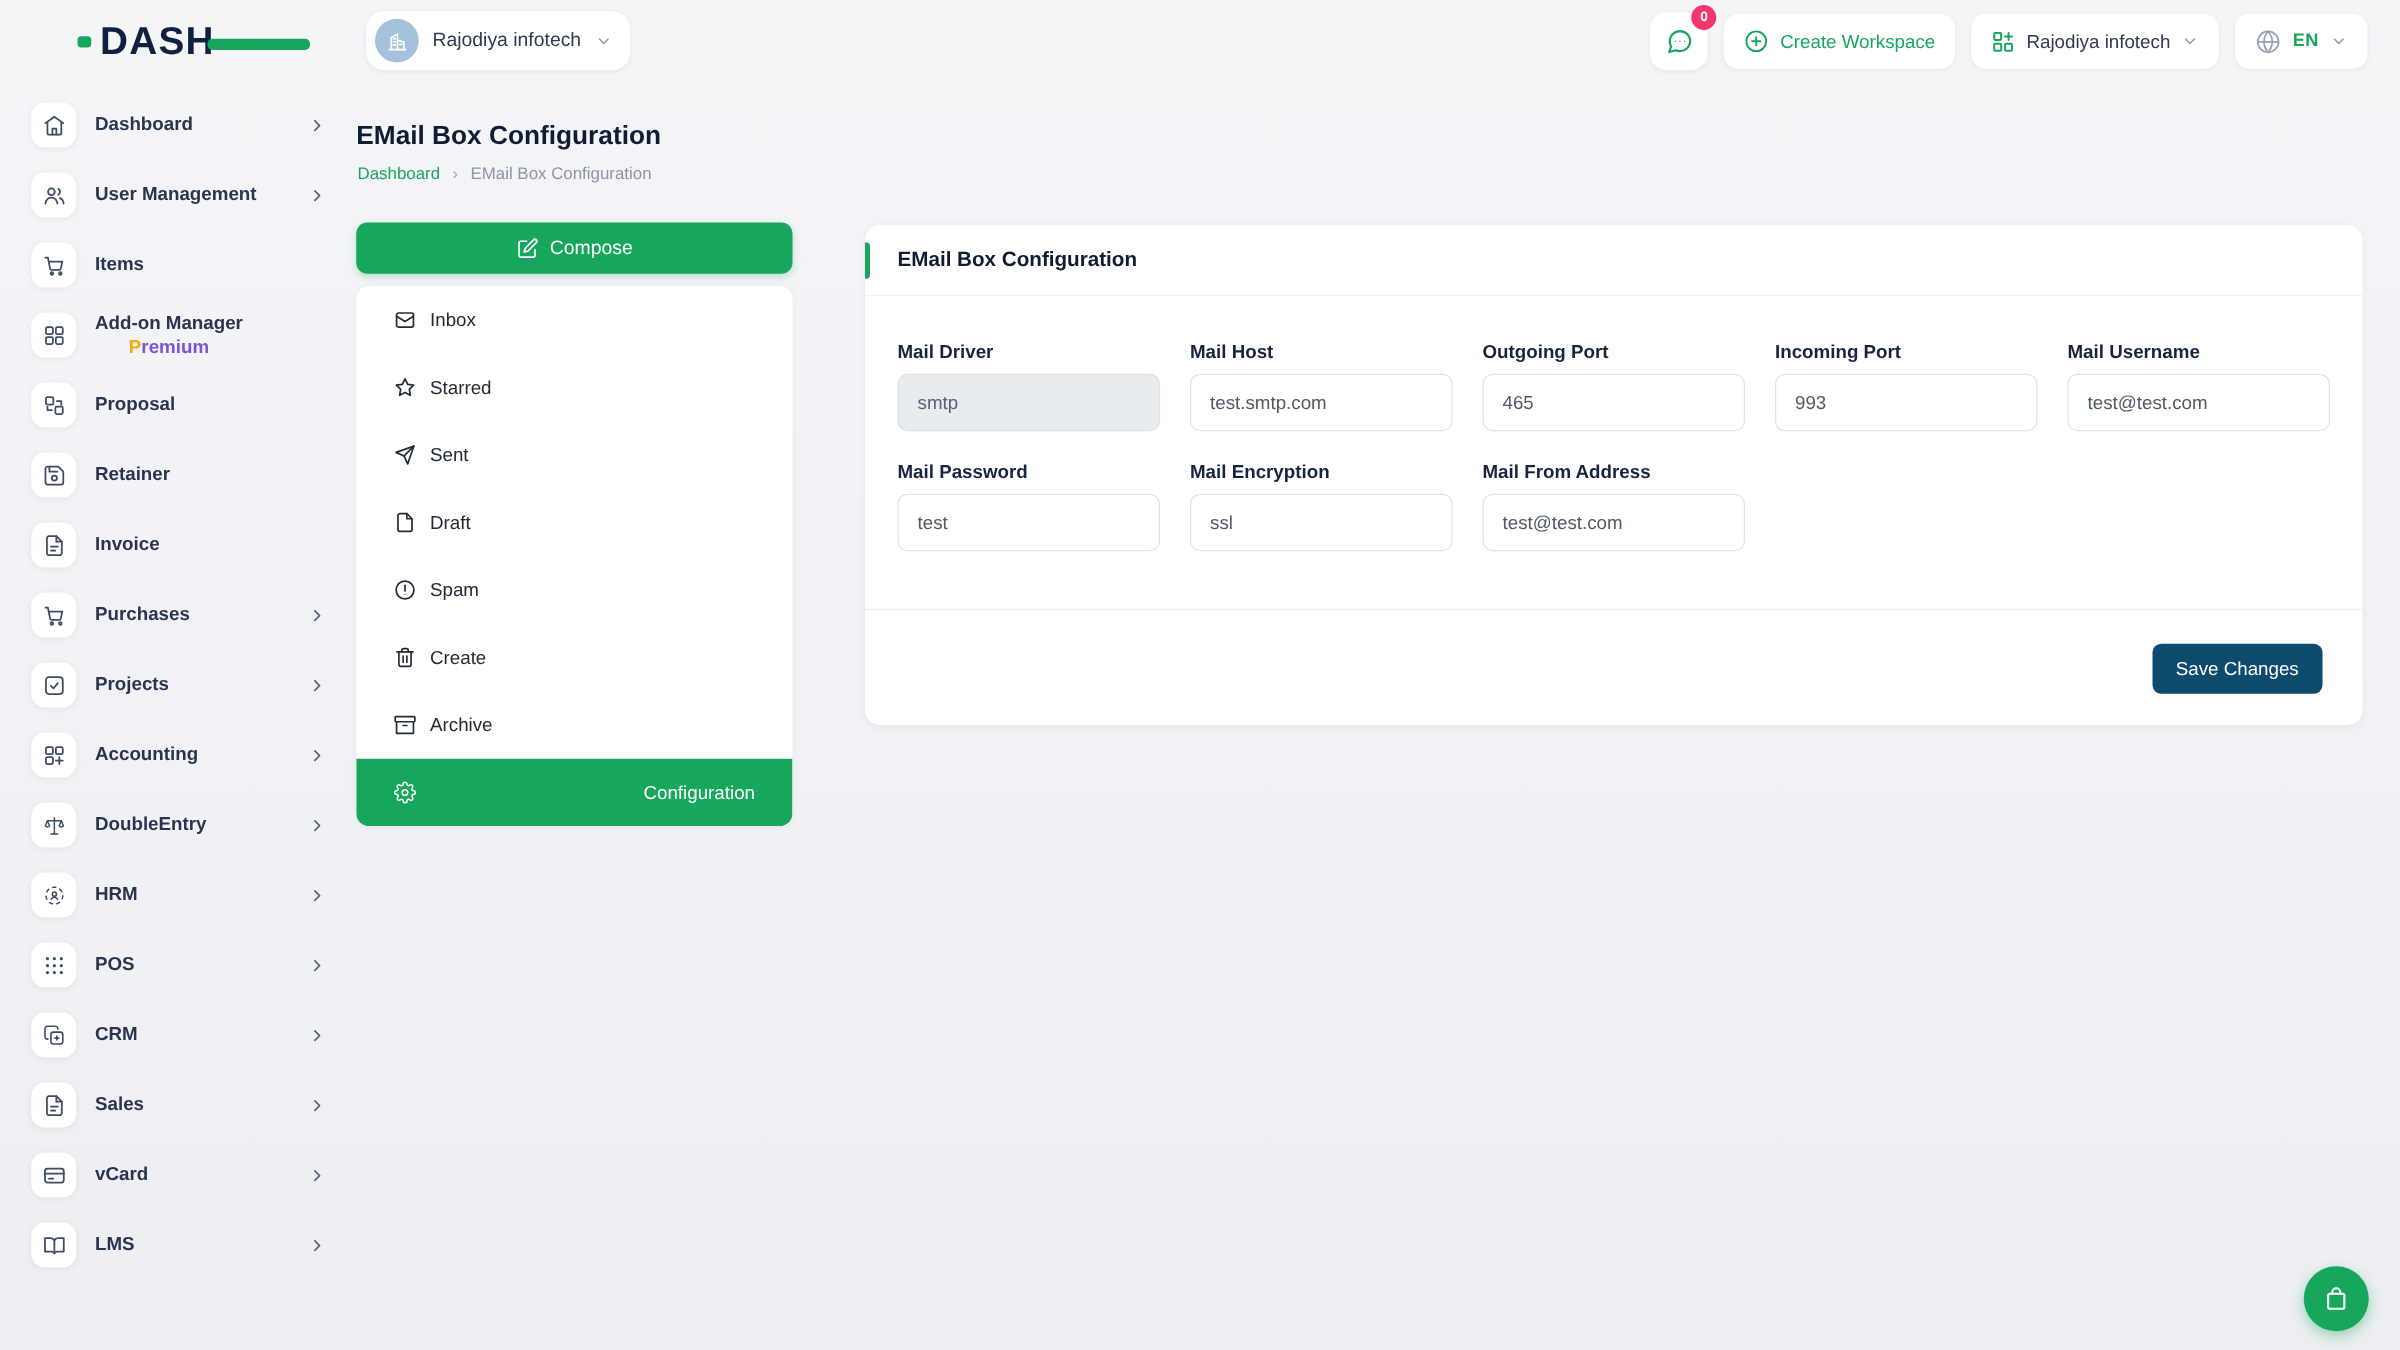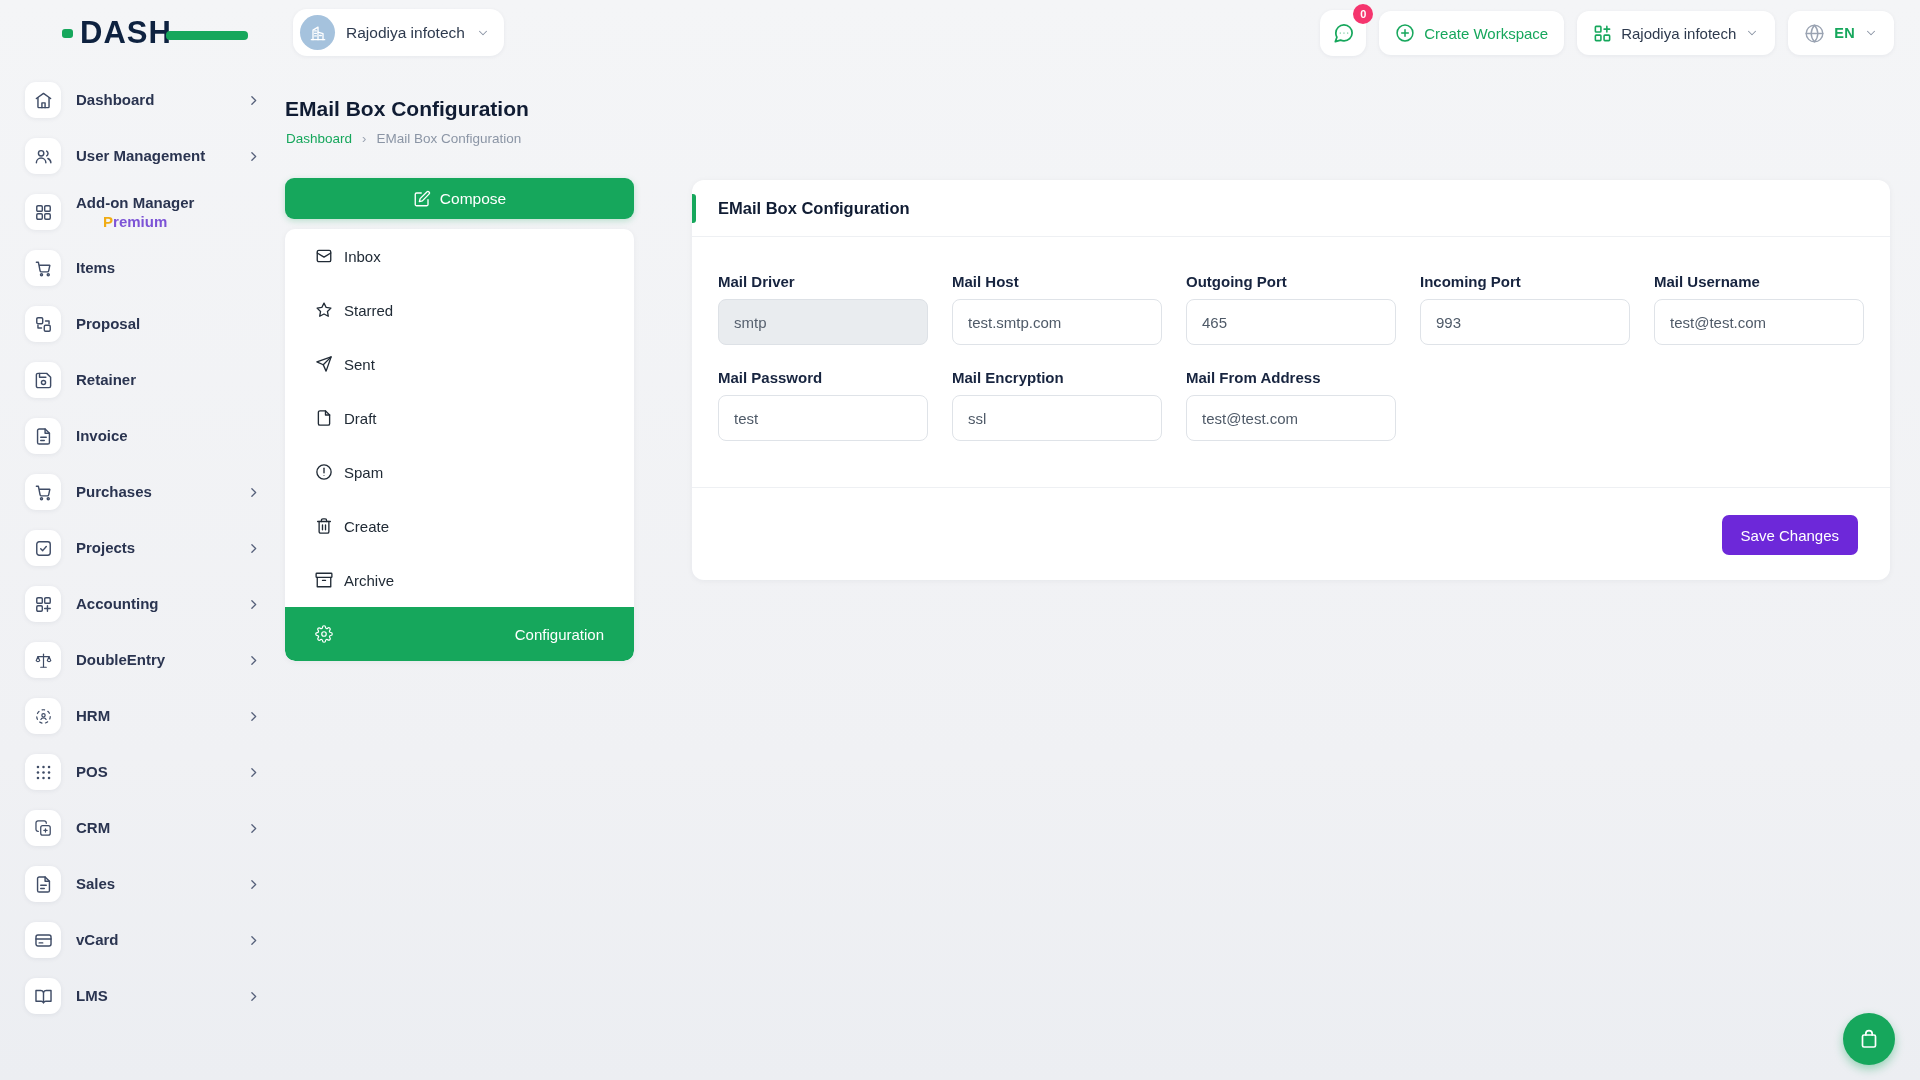--- a/index.html
+++ b/index.html
@@ -74,21 +74,21 @@
   .card-head { position:relative; height:57px; display:flex; align-items:center; padding:0 26px;
     border-bottom:1px solid #eef0f3; }
   .head-accent { position:absolute; left:0; top:14px; width:4px; height:29px; background:#16a75c; border-radius:0 3px 3px 0; }
   .card-title { font-size:16.5px; font-weight:700; color:#101c33; }
   .fgrid { display:grid; grid-template-columns:repeat(5,1fr); column-gap:24px; row-gap:24px; padding:36px 26px 46px; }
   .field label { display:block; font-size:15px; font-weight:700; color:#17243f; margin-bottom:9px; }
   .field input { width:100%; height:46px; border:1px solid #dfe3e8; border-radius:8px; padding:0 15px;
     font-size:15px; color:#4f5a68; background:#fff; font-family:inherit; outline:none; }
   .field input:disabled { background:#e9ecef; border-color:#dde1e6; color:#57616f; }
   .card-foot { border-top:1px solid #eef0f3; display:flex; justify-content:flex-end; padding:27px 32px 25px; }
-  .save-btn { height:40px; padding:0 19px; background:#6d28d9; color:#fff; border:none; border-radius:7px;
+  .save-btn { height:40px; padding:0 19px; background:#0c4a6e; color:#fff; border:none; border-radius:7px;
     font-size:15px; font-weight:500; font-family:inherit; cursor:pointer; }
 
   
   .fab { position:absolute; right:25px; bottom:15px; width:52px; height:52px; border-radius:50%;
     background:#16a75c; color:#fff; display:flex; align-items:center; justify-content:center;
     box-shadow:0 4px 10px rgba(22,167,92,.4); cursor:pointer; }
 </style>
 </head>
 <body>
 
@@ -202,41 +202,41 @@
     <span class="side-chev">
       <svg class="ic" width="13" height="13" viewBox="0 0 24 24" style="stroke-width:2.4">
           <polyline points="9 5 16 12 9 19"></polyline>
         </svg>
     </span>
   </div>
 
   <div class="side-item">
     <span class="side-tile">
       <svg class="ic" width="19" height="19" viewBox="0 0 24 24">
+          <circle cx="9.5" cy="20" r="1.3"></circle>
+          <circle cx="18" cy="20" r="1.3"></circle>
+          <path d="M3 4h2.5l2.2 11a1.6 1.6 0 0 0 1.6 1.3h7.6a1.6 1.6 0 0 0 1.6-1.3L20 8H6.3"></path>
+        </svg>
+    </span>
+    <span class="side-label">Items</span>
+  </div>
+
+  <div class="side-item">
+    <span class="side-tile">
+      <svg class="ic" width="19" height="19" viewBox="0 0 24 24">
           <rect x="3.5" y="3.5" width="7" height="7" rx="1.5"></rect>
           <rect x="13.5" y="3.5" width="7" height="7" rx="1.5"></rect>
           <rect x="3.5" y="13.5" width="7" height="7" rx="1.5"></rect>
           <rect x="13.5" y="13.5" width="7" height="7" rx="1.5"></rect>
         </svg>
     </span>
     <span class="side-label">
       <span>Add-on Manager</span>
       <span class="side-sub">Premium</span>
     </span>
-  </div>
-
-  <div class="side-item">
-    <span class="side-tile">
-      <svg class="ic" width="19" height="19" viewBox="0 0 24 24">
-          <circle cx="9.5" cy="20" r="1.3"></circle>
-          <circle cx="18" cy="20" r="1.3"></circle>
-          <path d="M3 4h2.5l2.2 11a1.6 1.6 0 0 0 1.6 1.3h7.6a1.6 1.6 0 0 0 1.6-1.3L20 8H6.3"></path>
-        </svg>
-    </span>
-    <span class="side-label">Items</span>
   </div>
 
   <div class="side-item">
     <span class="side-tile">
       <svg class="ic" width="19" height="19" viewBox="0 0 24 24">
           <rect x="3.5" y="3.5" width="7.5" height="7.5" rx="1.5"></rect>
           <rect x="13" y="13" width="7.5" height="7.5" rx="1.5"></rect>
           <path d="M14.5 7.5h4.5v3.5"></path>
           <path d="M9.5 16.5H5v-3.5"></path>
         </svg>

